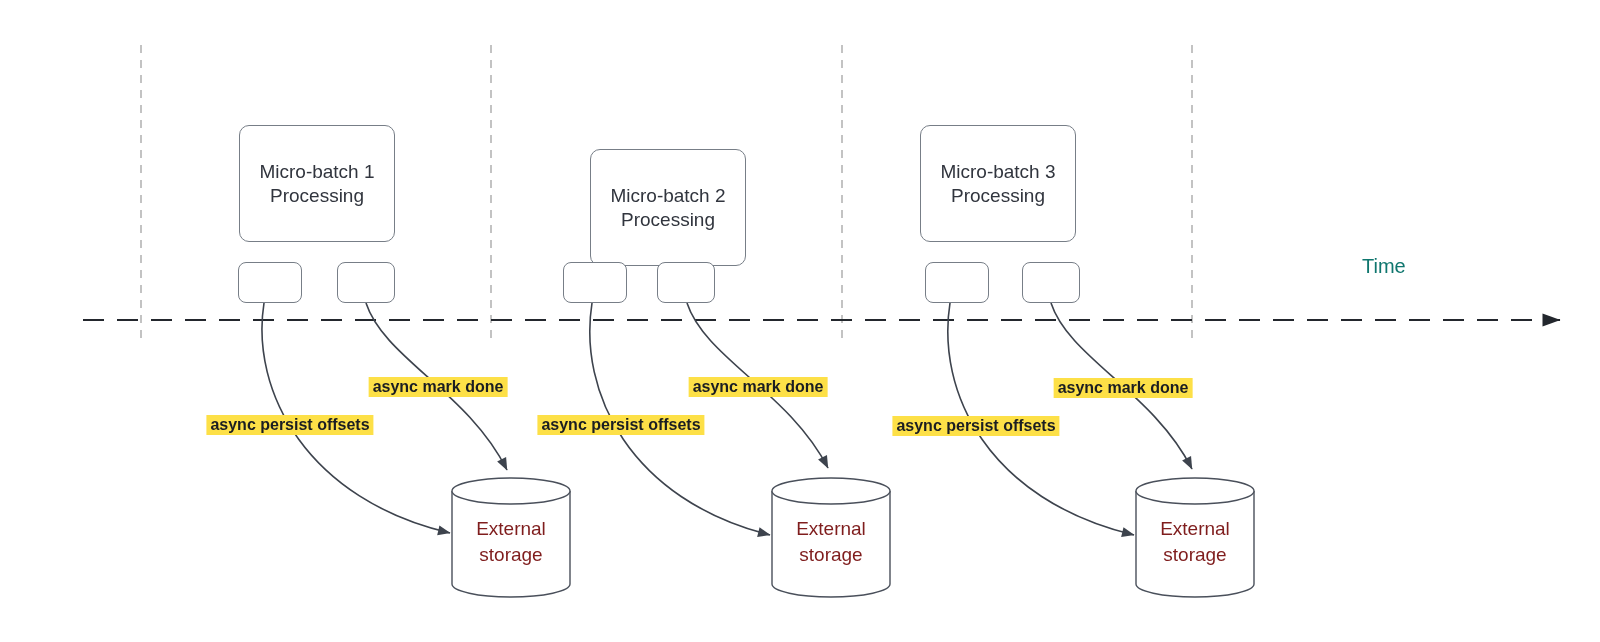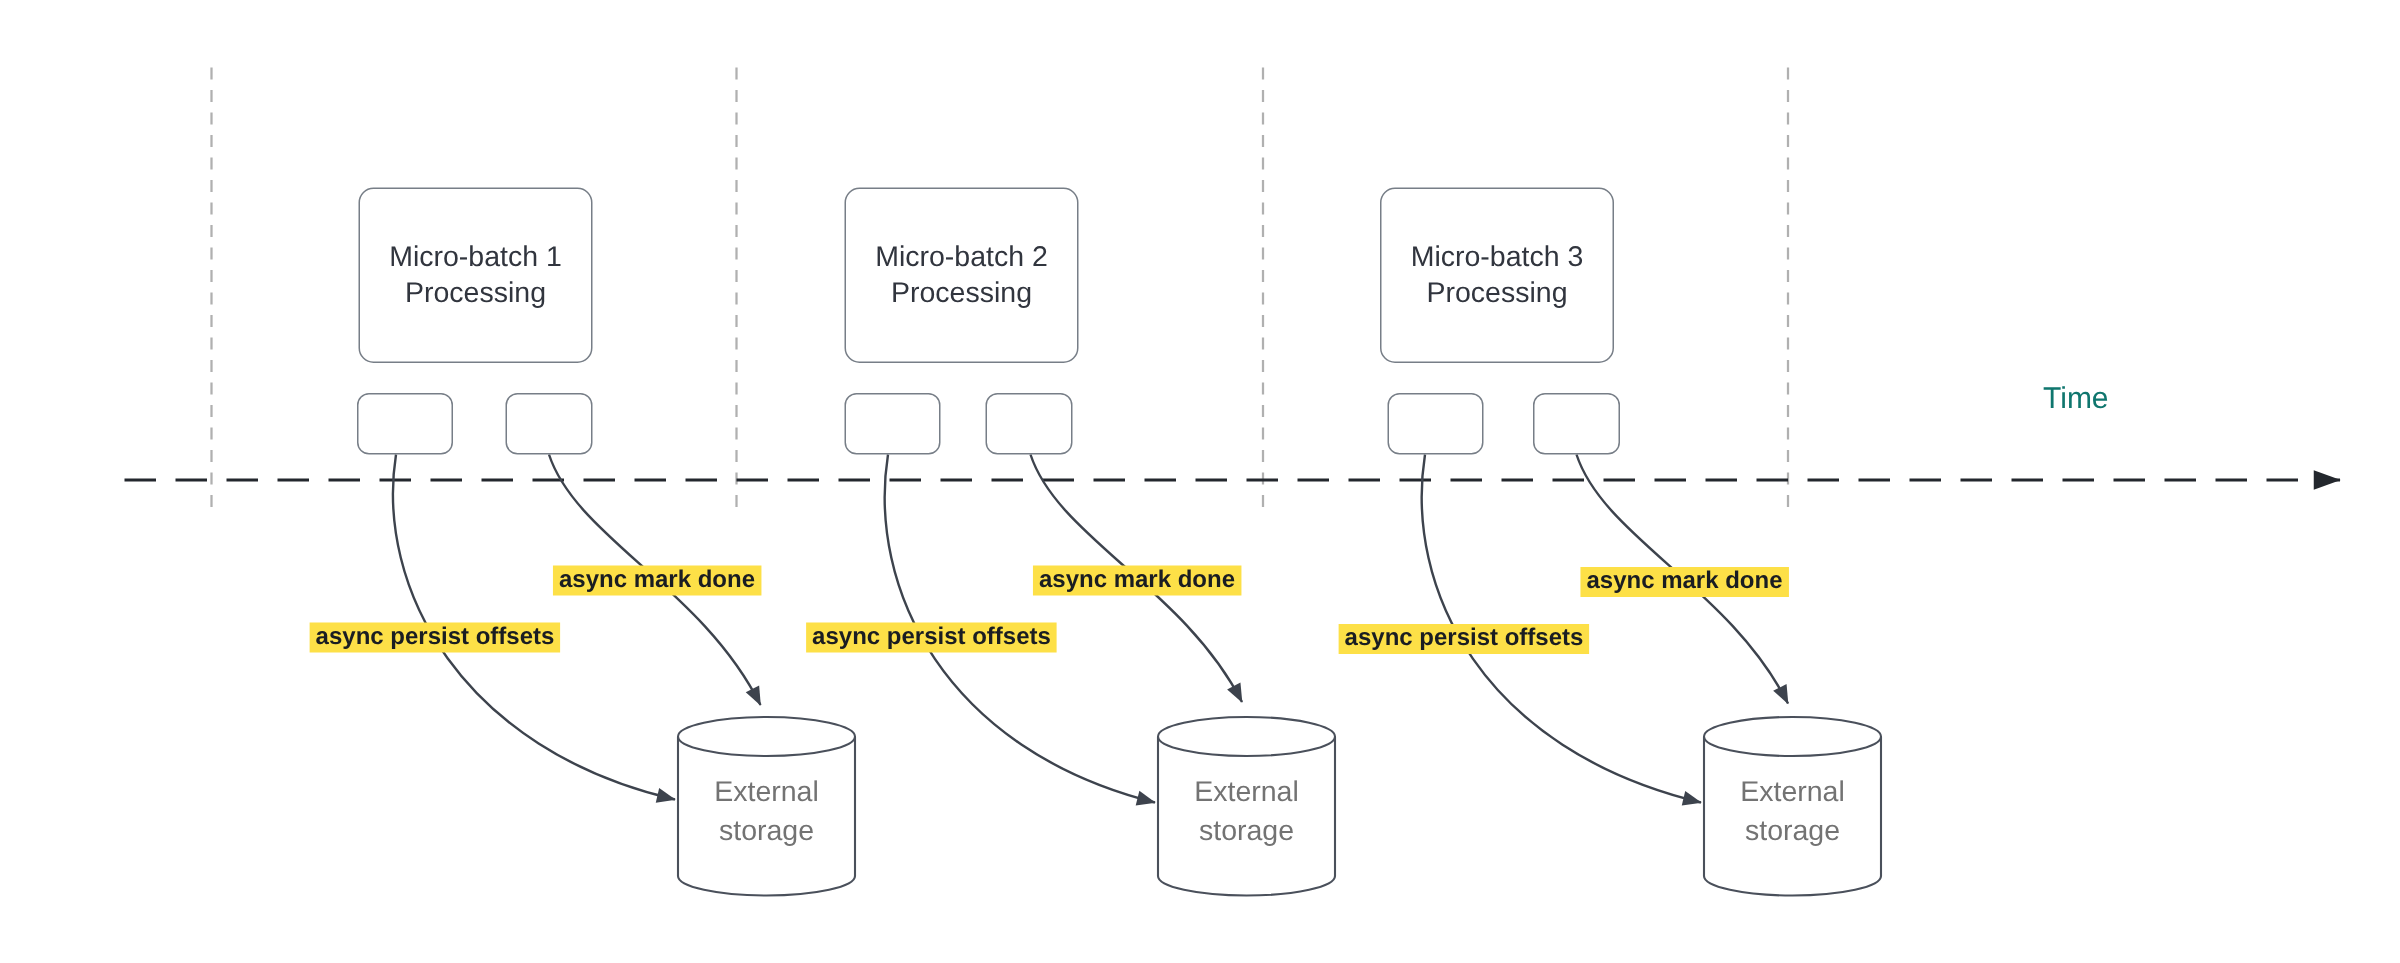--- a/index.html
+++ b/index.html
@@ -49,21 +49,21 @@
     white-space: nowrap;
     z-index: 3;
   }
   .storage-label {
     position: absolute;
     transform: translate(-50%, -50%);
     width: 112px;
     text-align: center;
     font-size: 19px;
     line-height: 26px;
-    color: #737373;
+    color: #7f1d1d;
     z-index: 2;
   }
   .time-label {
     position: absolute;
     left: 1362px;
     top: 255px;
     font-size: 20px;
     color: #0f766e;
     z-index: 2;
   }
@@ -122,21 +122,21 @@
 
   <div class="node main-box" style="left:239px;">
     <span>Micro-batch 1 Processing</span>
   </div>
   <div class="node port-box" style="left:238px; width:64px;"></div>
   <div class="node port-box" style="left:337px; width:58px;"></div>
   <div class="edge-label" style="left:290px; top:425px;">async persist offsets</div>
   <div class="edge-label" style="left:438px; top:387px;">async mark done</div>
   <div class="storage-label" style="left:511px; top:542px;">External storage</div>
 
-  <div class="node main-box" style="left:563px;">
+  <div class="node main-box" style="left:590px;margin-top:24px;">
     <span>Micro-batch 2 Processing</span>
   </div>
   <div class="node port-box" style="left:563px; width:64px;"></div>
   <div class="node port-box" style="left:657px; width:58px;"></div>
   <div class="edge-label" style="left:621px; top:425px;">async persist offsets</div>
   <div class="edge-label" style="left:758px; top:387px;">async mark done</div>
   <div class="storage-label" style="left:831px; top:542px;">External storage</div>
 
   <div class="node main-box" style="left:920px;">
     <span>Micro-batch 3 Processing</span>

